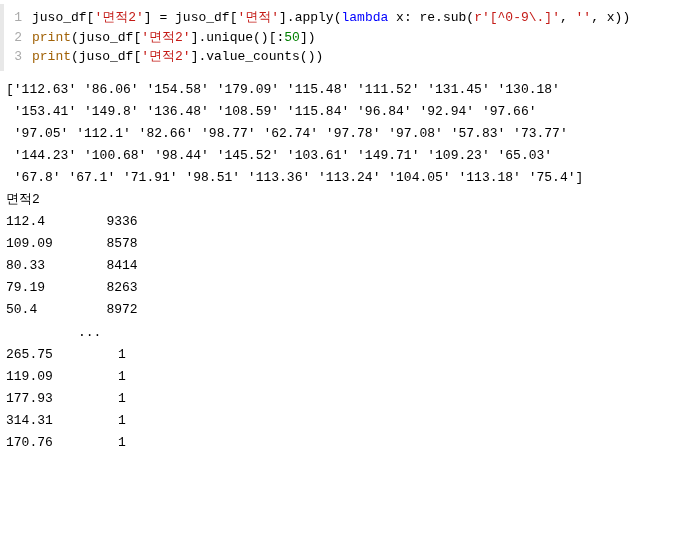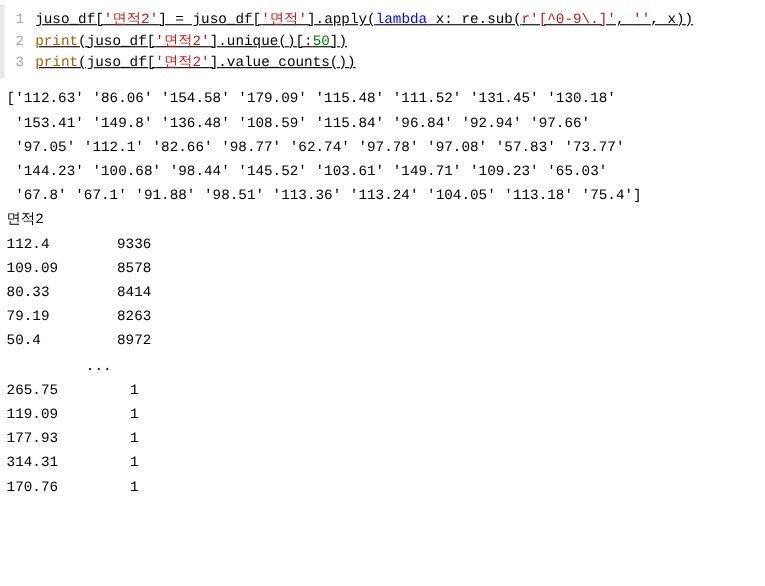--- a/index.html
+++ b/index.html
@@ -24,21 +24,20 @@
       width: 28px;
       text-align: right;
       color: #aaa;
       padding-right: 10px;
       flex-shrink: 0;
       user-select: none;
     }
     .code-content {
       white-space: pre;
       flex: 1;
-      text-decoration: underline;
     }
     .output {
       padding: 8px 0 4px 6px;
       font-size: 13px;
       line-height: 1.7;
       color: #000;
     }
     .output-line {
       white-space: pre;
     }
@@ -81,21 +80,21 @@
     <span class="code-content"><span class="s-builtin">print</span><span class="s-ident">(juso_df[</span><span class="s-str">'면적2'</span><span class="s-ident">].value_counts())</span></span>
   </div>
 </div>
 
 <div class="output">
   <div id="array-out">
       <div class="output-line">['112.63' '86.06' '154.58' '179.09' '115.48' '111.52' '131.45' '130.18'</div>
       <div class="output-line"> '153.41' '149.8' '136.48' '108.59' '115.84' '96.84' '92.94' '97.66'</div>
       <div class="output-line"> '97.05' '112.1' '82.66' '98.77' '62.74' '97.78' '97.08' '57.83' '73.77'</div>
       <div class="output-line"> '144.23' '100.68' '98.44' '145.52' '103.61' '149.71' '109.23' '65.03'</div>
-      <div class="output-line"> '67.8' '67.1' '91.88' '98.51' '113.36' '113.24' '104.05' '113.18' '75.4']</div>
+      <div class="output-line"> '67.8' '67.1' '71.91' '98.51' '113.36' '113.24' '104.05' '113.18' '75.4']</div>
     </div>
   <div class="output-line">면적2</div>
   <div id="vc-top">
       <div class="output-line vc-row"><span class="vc-key">112.4</span><span class="vc-val">9336</span></div>
       <div class="output-line vc-row"><span class="vc-key">109.09</span><span class="vc-val">8578</span></div>
       <div class="output-line vc-row"><span class="vc-key">80.33</span><span class="vc-val">8414</span></div>
       <div class="output-line vc-row"><span class="vc-key">79.19</span><span class="vc-val">8263</span></div>
       <div class="output-line vc-row"><span class="vc-key">50.4</span><span class="vc-val">8972</span></div>
     </div>
   <div class="output-line vc-ellipsis">... </div>

